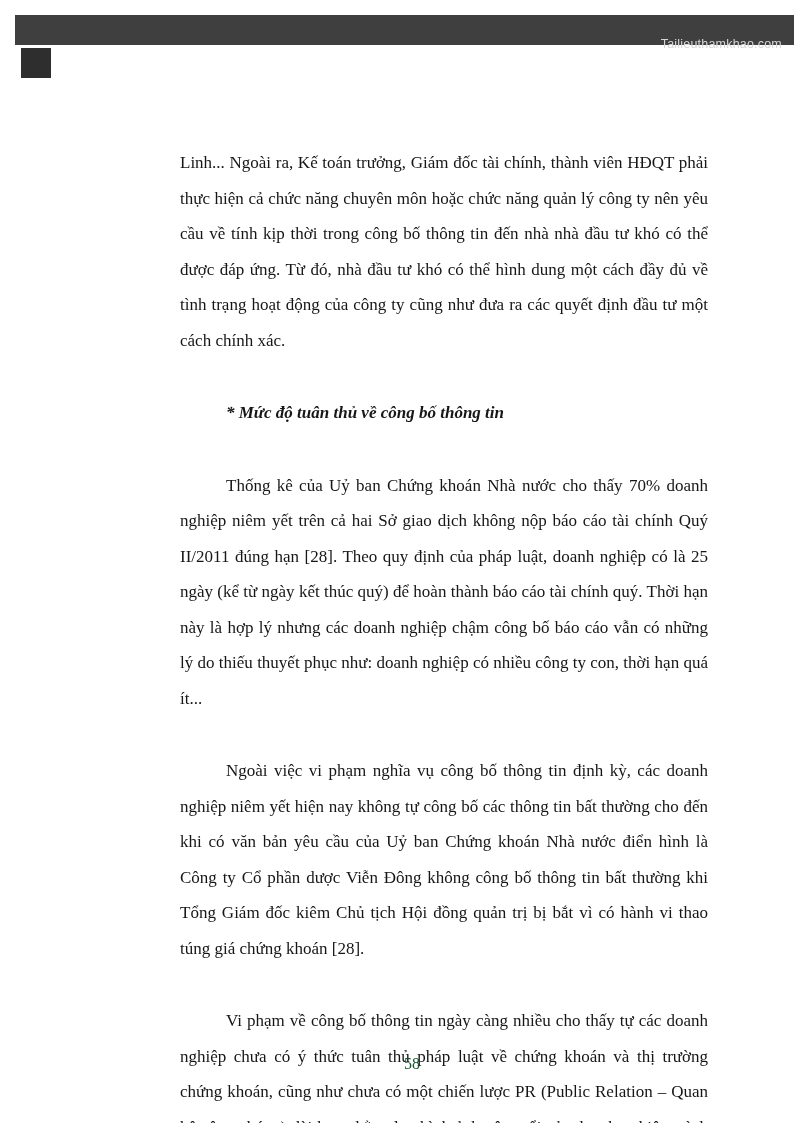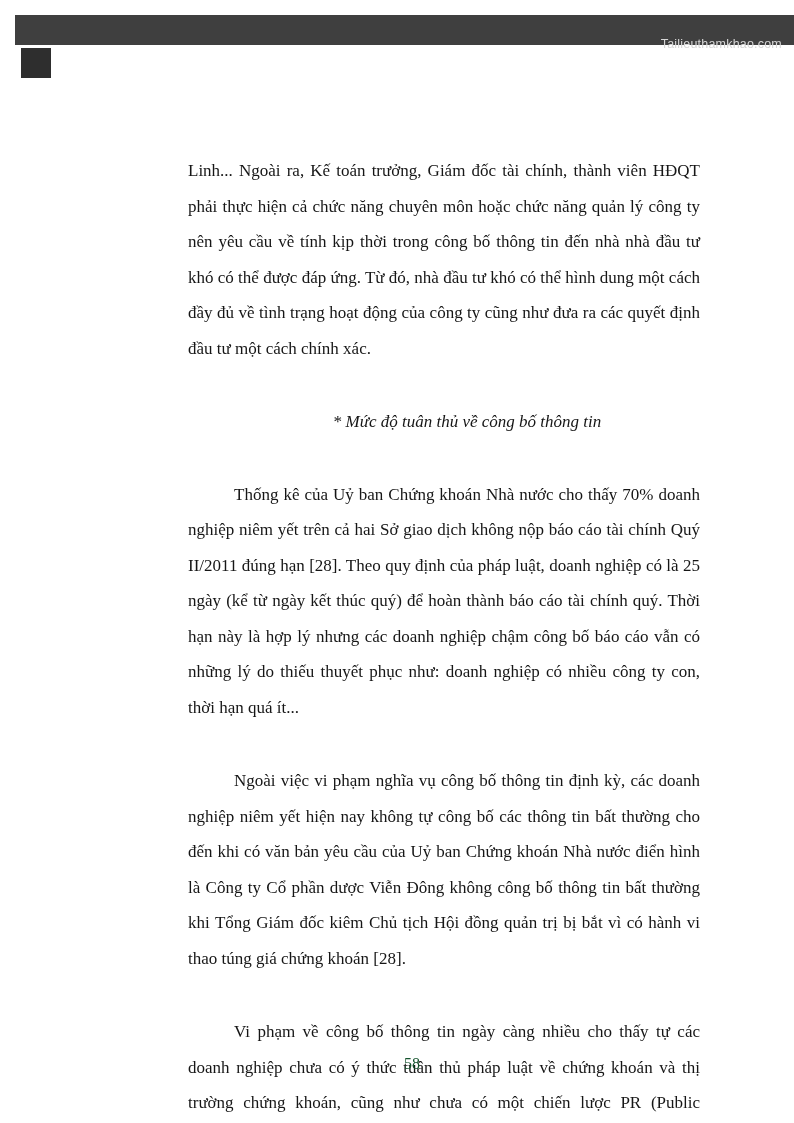--- a/index.html
+++ b/index.html
@@ -35,30 +35,29 @@
     position: absolute;
     left: 135px;
     top: 100px;
     width: 588px;
     font-size: 17px;
   }
   .para {
     text-align: justify;
     text-indent: 46px;
     line-height: 35.5px;
-    margin: 8px;
+    margin: 0;
   }
   .para.first { text-indent: 0; }
   .para + .para, .heading + .para, .para + .heading { margin-top: 7px; }
   .heading {
-    font-weight: normal;
+    font-weight: bold;
     font-style: italic;
     text-indent: 46px;
     line-height: 35.5px;
-    text-align: center;
   }
   .para.last { text-align-last: justify; }
   .page-number {
     position: absolute;
     left: 0;
     bottom: 50px;
     width: 794px;
     text-align: center;
     font-size: 16px;
     color: #14532d;

